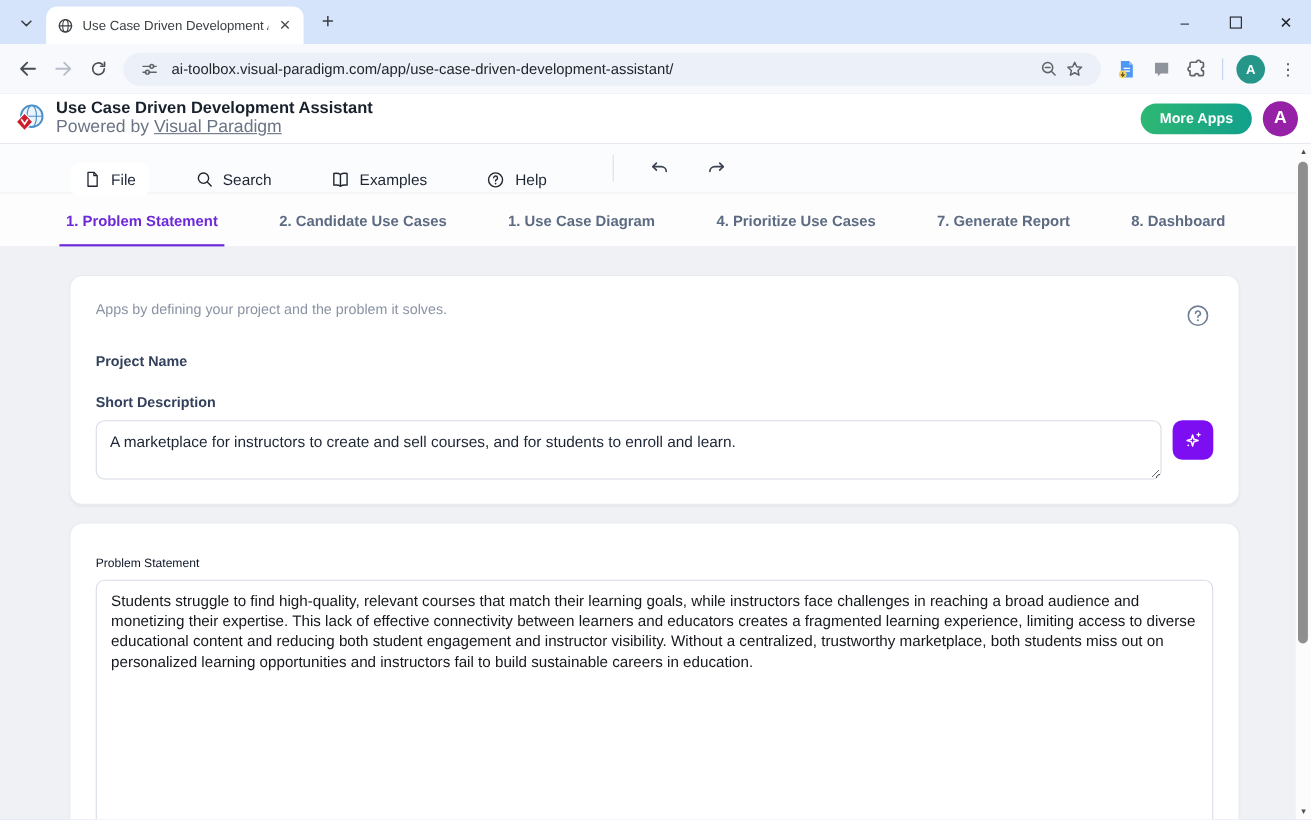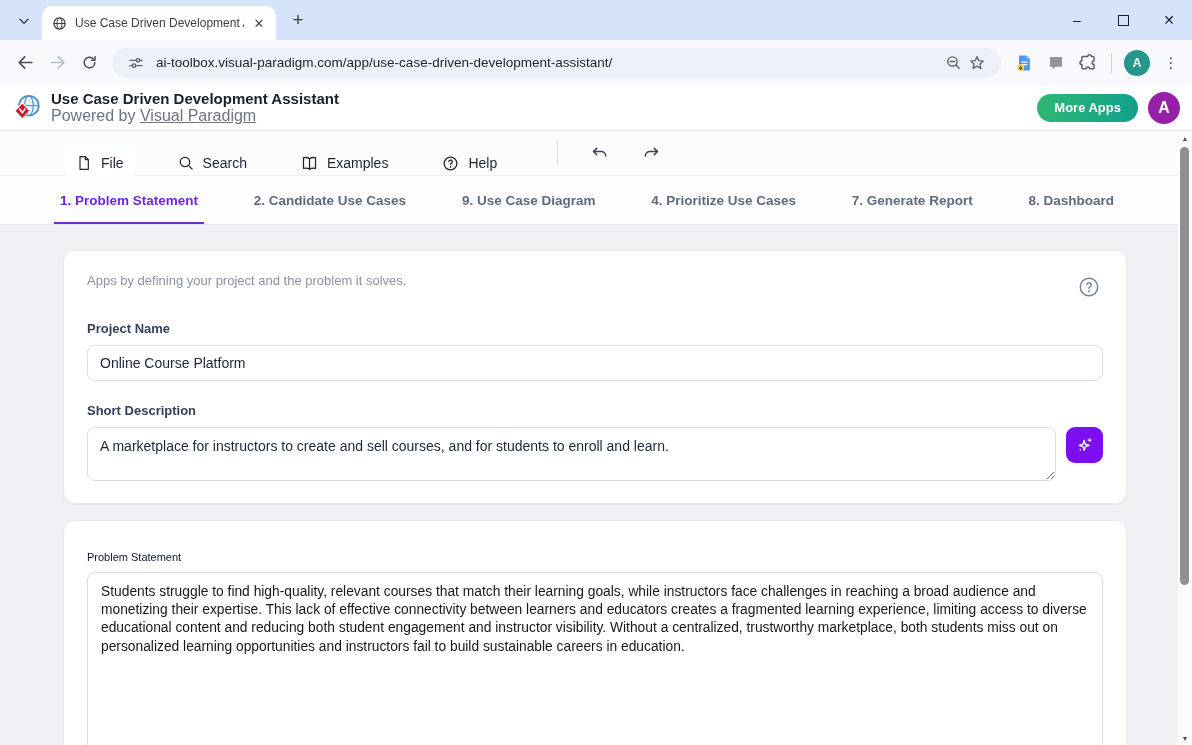--- a/index.html
+++ b/index.html
@@ -260,21 +260,21 @@
         <svg width="19" height="19" viewBox="0 0 24 24">
           <path d="M15.5 5.5 L19.5 9.5 L15.5 13.5" fill="none" stroke="#3a414e" stroke-width="1.9" stroke-linecap="round" stroke-linejoin="round"></path>
           <path d="M19.5 9.5 H10 c-3.2 0 -5.8 2.3 -5.8 5.5" fill="none" stroke="#3a414e" stroke-width="1.9" stroke-linecap="round"></path>
         </svg>
       </div>
     </div>
 
     <div class="steptabs">
       <div class="step active">1. Problem Statement</div>
       <div class="step">2. Candidate Use Cases</div>
-      <div class="step">9. Use Case Diagram</div>
+      <div class="step">1. Use Case Diagram</div>
       <div class="step">4. Prioritize Use Cases</div>
       <div class="step">7. Generate Report</div>
       <div class="step">8. Dashboard</div>
     </div>
 
     <div class="content">
 
       <div class="card">
         <div class="card-head">
           <div>
@@ -283,21 +283,20 @@
           <div class="help-btn">
             <svg width="22" height="22" viewBox="0 0 24 24">
               <circle cx="12" cy="12" r="9.5" fill="none" stroke="#6f7f95" stroke-width="1.6"></circle>
               <path d="M9.7 9.4 a2.4 2.4 0 1 1 3.3 2.5 c-.8.3 -1 .9 -1 1.6" fill="none" stroke="#6f7f95" stroke-width="1.6" stroke-linecap="round"></path>
               <circle cx="12" cy="16.6" r="1" fill="#6f7f95"></circle>
             </svg>
           </div>
         </div>
 
         <label class="field-label">Project Name</label>
-        <input class="text-input" type="text" value="Online Course Platform" style="">
 
         <label class="field-label">Short Description</label>
         <div class="desc-row">
           <textarea class="desc-input" style="">A marketplace for instructors to create and sell courses, and for students to enroll and learn.</textarea>
           <button class="ai-btn">
             <svg width="20" height="20" viewBox="0 0 24 24">
               <path d="M11 6.5 l1.4 4.6 4.6 1.4 -4.6 1.4 -1.4 4.6 -1.4 -4.6 -4.6 -1.4 4.6 -1.4 z" fill="none" stroke="#fff" stroke-width="1.6" stroke-linejoin="round"></path>
               <path d="M17.5 4.5 v3.4 M15.8 6.2 h3.4" stroke="#fff" stroke-width="1.4" stroke-linecap="round"></path>
               <circle cx="6.3" cy="17.8" r="1" fill="#fff"></circle>
             </svg>

